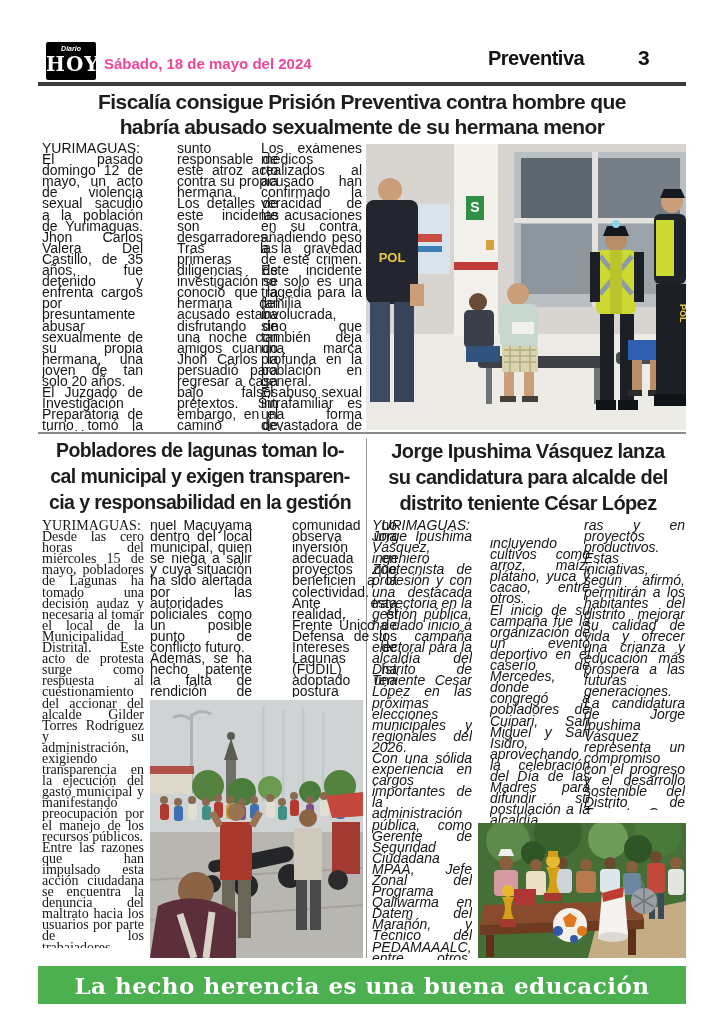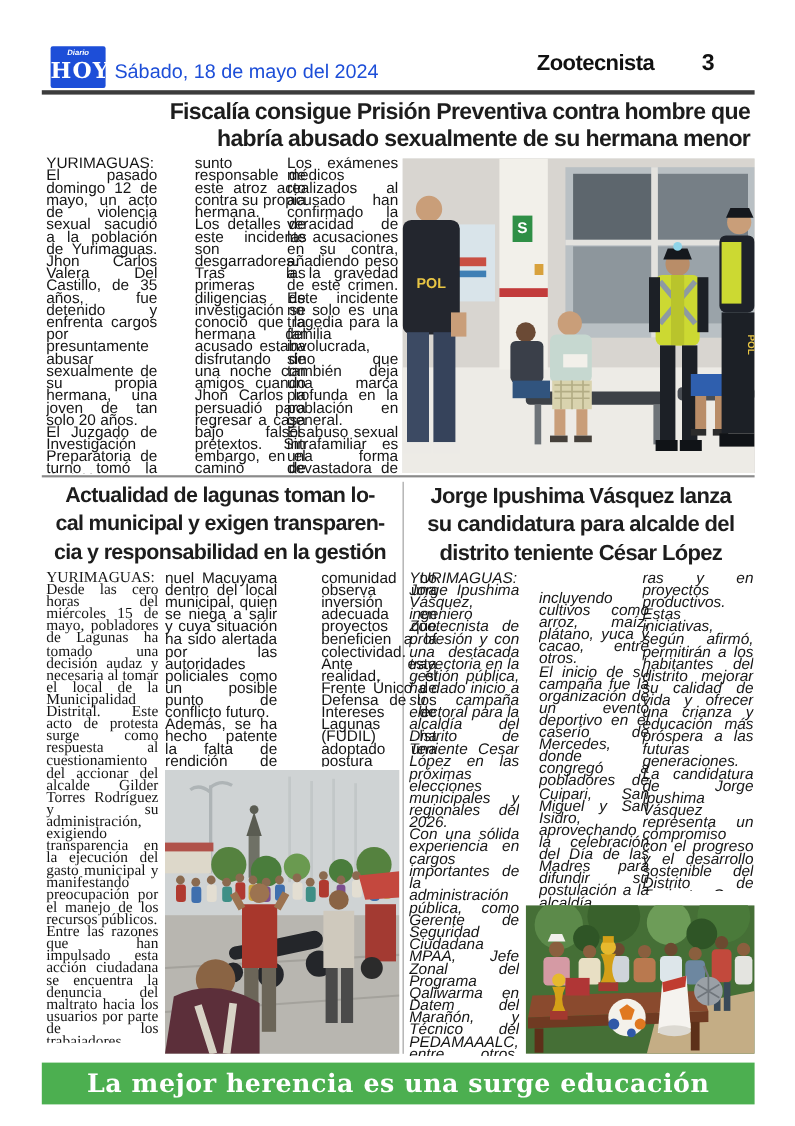--- a/index.html
+++ b/index.html
@@ -1,30 +1,30 @@
 <!DOCTYPE html>
 <html><head>
 <meta charset="utf-8">
 <style>
   html,body{margin:0;padding:0;background:#ffffff;}
   body{width:723px;height:1024px;position:relative;font-family:"Liberation Sans",sans-serif;color:#1a1a1a;overflow:hidden;}
   .abs{position:absolute;}
   
-  .logo-box{left:46px;top:42px;width:50px;height:38px;background:#1d4ed8;color:#fff;text-align:center;border-radius:2px;}
+  .logo-box{left:46px;top:42px;width:50px;height:38px;background:#000000;color:#fff;text-align:center;border-radius:2px;}
   .logo-tag{font-size:7px;font-style:italic;font-weight:bold;line-height:9px;display:block;margin-top:2px;}
   .logo-name{font-family:"DejaVu Serif",serif;font-weight:bold;font-size:20px;line-height:22px;display:block;letter-spacing:1px;}
-  .date{left:104px;top:55px;font-size:18px;color:#1d4ed8;}
+  .date{left:104px;top:55px;font-size:15px;color:#ec4899;font-weight:bold;}
   .section{left:488px;top:47px;width:110px;font-size:20px;font-weight:bold;letter-spacing:-0.5px;color:#111;}
   .pagenum{left:638px;top:46px;font-size:21px;font-weight:bold;color:#111;}
   .rule-thick{left:38px;top:82px;width:648px;height:4px;background:#3c3c3c;}
   .rule-mid{left:38px;top:432px;width:648px;height:2px;background:#8a8a8a;}
   .vrule{left:366px;top:438px;width:1px;height:520px;background:#9a9a9a;}
   
   .headline{font-weight:bold;color:#1d1d1d;text-align:center;letter-spacing:-0.6px;white-space:pre-line;}
-  .h1{left:42px;top:89px;width:640px;font-size:21px;line-height:25px;text-align:right;}
+  .h1{left:42px;top:89px;width:640px;font-size:21px;line-height:25px;}
   .h2{left:38px;top:437px;width:324px;font-size:19.5px;line-height:26px;}
   .h3{left:372px;top:438px;width:312px;font-size:20px;line-height:26px;}
   
   .col{font-size:14px;line-height:11.1px;text-align:justify;white-space:pre-line;overflow:hidden;color:#151515;}
   .a1c{top:143px;height:288px;width:101px;}
   .a1c1{left:42px;} .a1c2{left:152px;margin-left:25px;} .a1c3{left:261px;}
   .a2c{top:520px;}
   .a2c1{left:42px;width:102px;height:428px;font-family:Liberation Serif, serif;}
   .a2c2{left:150px;width:102px;height:177px;}
   .a2c3{left:256px;width:105px;height:177px;margin-left:36px;}
@@ -42,21 +42,21 @@
   .banner span{font-family:"DejaVu Serif",serif;font-weight:bold;font-size:23px;color:#ffffff;letter-spacing:0.5px;}
 </style>
 </head>
 <body>
 
 <div class="abs logo-box">
   <span class="logo-tag">Diario</span>
   <span class="logo-name">HOY</span>
 </div>
 <div class="abs date">Sábado, 18 de mayo del 2024</div>
-<div class="abs section">Zootecnista</div>
+<div class="abs section">Preventiva</div>
 <div class="abs pagenum">3</div>
 <div class="abs rule-thick"></div>
 
 <div class="abs headline h1">Fiscalía consigue Prisión Preventiva contra hombre que
 habría abusado sexualmente de su hermana menor</div>
 <div class="abs col a1c a1c1">YURIMAGUAS: El pasado domingo 12 de mayo, un acto de violencia sexual sacudió a la población de Yurimaguas. Jhon Carlos Valera Del Castillo, de 35 años, fue detenido y enfrenta cargos por presuntamente abusar sexualmente de su propia hermana, una joven de tan solo 20 años.
 El Juzgado de Investigación Preparatoria de turno tomó la decisión de dictar 9 meses de prisión preventiva contra Valera Del Castillo después de evaluar cuidadosamente las pruebas presentadas por la fiscalía representado por el Dr. Alcides Estela Fernández. Estas pruebas señalan a Valera como el pre-</div>
 <div class="abs col a1c a1c2">sunto responsable de este atroz acto contra su propia hermana.
 Los detalles de este incidente son desgarradores. Tras las primeras diligencias de investigación se conoció que la hermana del acusado estaba disfrutando de una noche con amigos cuando Jhon Carlos la persuadió para regresar a casa bajo falsos pretextos. Sin embargo, en el camino de regreso, a la altura del asentamiento humano Independencia, dentro de su vehículo, Valera Del Castillo habría cometido el horrendo acto de violencia sexual contra su hermana.</div>
 <div class="abs col a1c a1c3">Los exámenes médicos realizados al acusado han confirmado la veracidad de las acusaciones en su contra, añadiendo peso a la gravedad de este crimen. Este incidente no solo es una tragedia para la familia involucrada, sino que también deja una marca profunda en la población en general.
@@ -136,21 +136,21 @@
   <rect x="288" y="70" width="32" height="70" rx="6" fill="#1e222a"></rect>
   <rect x="290" y="76" width="18" height="56" fill="#ccd932"></rect>
   <rect x="290" y="140" width="30" height="110" fill="#1c2026"></rect>
   <rect x="288" y="250" width="32" height="12" fill="#101317"></rect>
   <text x="314" y="160" font-size="9" fill="#e8c544" font-weight="bold" transform="rotate(90 314 160)">POL</text>
 </svg>
 
 <div class="abs rule-mid"></div>
 <div class="abs vrule"></div>
 
-<div class="abs headline h2">Actualidad de lagunas toman lo-
+<div class="abs headline h2">Pobladores de lagunas toman lo-
 cal municipal y exigen transparen-
 cia y responsabilidad en la gestión</div>
 <div class="abs col a2c a2c1">YURIMAGUAS: Desde las cero horas del miércoles 15 de mayo, pobladores de Lagunas ha tomado una decisión audaz y necesaria al tomar el local de la Municipalidad Distrital. Este acto de protesta surge como respuesta al cuestionamiento del accionar del alcalde Gilder Torres Rodríguez y su administración, exigiendo transparencia en la ejecución del gasto municipal y manifestando preocupación por el manejo de los recursos públicos.
 Entre las razones que han impulsado esta acción ciudadana se encuentra la denuncia del maltrato hacia los usuarios por parte de los trabajadores municipales, así como la falta de pago a los propios trabajadores, con deudas pendientes desde el año pasado, incluyendo a cuatro mujeres, una de ellas encargada de la limpieza pública y las otras tres del mercado.
 La situación se agrava con la presencia de un trabajador identificado como Ma-</div>
 <div class="abs col a2c a2c2">nuel Macuyama dentro del local municipal, quien se niega a salir y cuya situación ha sido alertada por las autoridades policiales como un posible punto de conflicto futuro.
 Además, se ha hecho patente la falta de rendición de cuentas sobre los más de 11 millones de soles que ingresaron durante el año 2023. A pesar de esta suma considerable, la</div>
 <div class="abs col a2c a2c3">comunidad no observa una inversión adecuada en proyectos que beneficien a la colectividad. Ante esta realidad, el Frente Único de Defensa de los Intereses de Lagunas (FUDIL) ha adoptado una postura enérgica, solicitando con urgencia la convocatoria de un cabildo abierto para obtener una rendición de cuentas detallada sobre el destino de estos fondos. (Limber Tapullima Patow)</div>
 
 <svg class="abs photo p2" viewBox="0 0 213 258" role="img">
@@ -328,14 +328,14 @@
   <path d="M124 70 L146 64 L150 112 L120 116 z" fill="#f5f3ef"></path>
   <path d="M124 70 L146 64 L145 74 L125 79 z" fill="#c03c30"></path>
   <ellipse cx="135" cy="114" rx="15" ry="5" fill="#dcd9d2"></ellipse>
 
   <circle cx="166" cy="78" r="13" fill="#9aa0a6"></circle>
   <path d="M156 72 l20 12 M156 84 l20 -12 M166 65 v26" stroke="#70767c" stroke-width="1.5"></path>
   <path d="M166 65 l-4 -10" stroke="#70767c" stroke-width="2"></path>
 </svg>
 
 <div class="abs banner">
-  <span>La mejor herencia es una surge educación</span>
+  <span>La hecho herencia es una buena educación</span>
 </div>
 
 </body></html>

